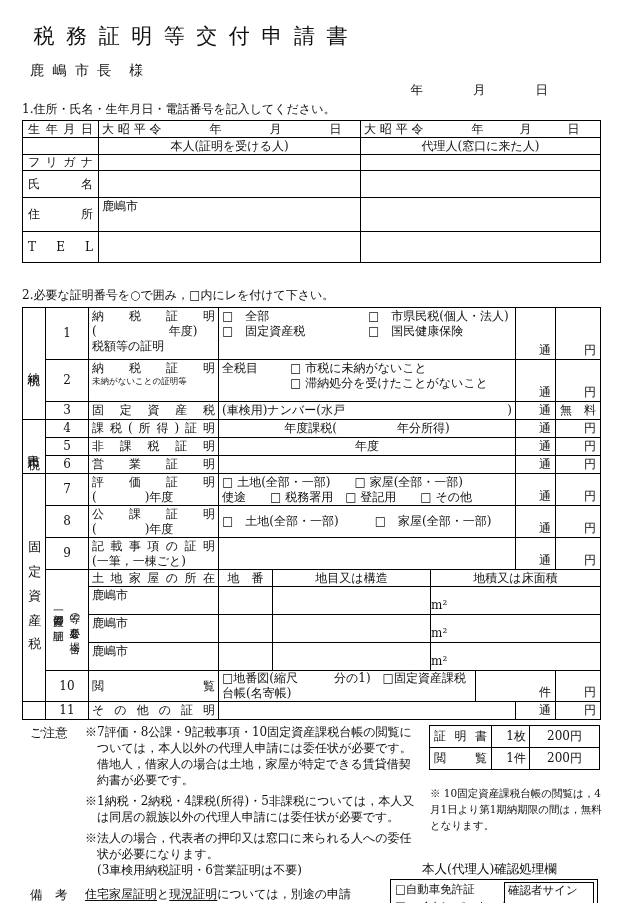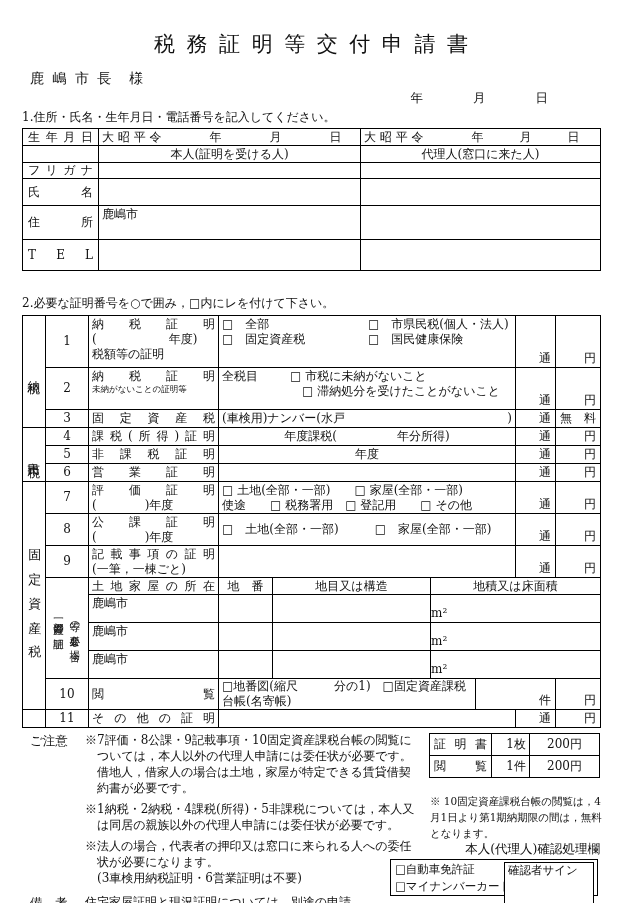--- a/index.html
+++ b/index.html
@@ -2,21 +2,21 @@
 <html><head>
 <meta charset="utf-8">
 <style>
   html,body{margin:0;padding:0;background:#fff;}
   body{width:630px;height:903px;overflow:hidden;color:#111;
        font-family:"DejaVu Serif","Liberation Serif",serif;font-size:12px;}
   .page{box-sizing:border-box;width:630px;height:903px;padding:16px 30px 0 22px;position:relative;}
 
   
   .form-number{font-size:11.5px;margin-left:33px;}
-  .title{font-size:21px;letter-spacing:0.55em;padding-left:0.55em;text-align:center;margin-top:14px;}
+  .title{font-size:21px;letter-spacing:0.55em;padding-left:0.55em;text-align:left;margin-top:6px;}
   .addressee{font-size:14px;margin-top:12px;margin-left:8px;letter-spacing:2px;}
   .dateline{width:578px;text-align:right;padding-right:52px;box-sizing:border-box;font-size:12.5px;margin-top:2px;}
   .seclabel{font-size:12px;margin-top:2px;}
 
   
   table{border-collapse:collapse;table-layout:fixed;}
   td{border:1px solid #000;padding:0 3px;line-height:1.25;overflow:hidden;}
   .jl{text-align:justify;text-align-last:justify;}
 
   
@@ -40,21 +40,21 @@
   .unit,.fee{text-align:right;vertical-align:bottom;padding:0 4px 1px 0;}
   .free{text-align:center;vertical-align:middle;}
   .cdesc{text-align:center;}
   .vt{writing-mode:vertical-rl;margin:0 auto;letter-spacing:2px;font-size:12.5px;}
   .vt-spread{writing-mode:vertical-rl;margin:0 auto;letter-spacing:24px;font-size:13px;padding-top:4px;}
   .vnote{writing-mode:vertical-lr;margin:0 auto;font-size:10.5px;line-height:1.55;letter-spacing:1px;}
   .vnote div{display:block;}
   .optrow{display:flex;}
   .optL{display:inline-block;width:146px;}
   .pre{display:inline-block;width:68px;}
-  .ind2{margin-left:68px;text-align:center;}
+  .ind2{margin-left:68px;}
   .small{font-size:8.5px;letter-spacing:0;}
   .flexbetween{display:flex;justify-content:space-between;}
   .sqm{font-size:10px;text-align:left;vertical-align:bottom;padding:0 2px 1px 0;}
   .ahd{text-align:center;}
   .city{vertical-align:top;padding-top:1px;}
   .smdesc{font-size:10.5px;letter-spacing:0;}
 
   
   .bottom{display:flex;margin-top:5px;}
   .bleft{width:398px;}
@@ -66,21 +66,21 @@
   .note.nm{margin-bottom:0;}
   .ind{padding-left:1em;margin-bottom:2px;}
   .remarks{margin-top:6px;}
   .ul{text-decoration:underline;text-underline-offset:2px;}
   .ftable{width:170px;margin-left:auto;border:1px solid #000;}
   .ftable td{height:21px;font-size:12px;}
   .ftable .fi{padding:0 4px;}
   .ftable .fq{text-align:right;padding-right:3px;border-left:none;}
   .ftable .fp{text-align:center;}
   .fnote{margin-top:16px;padding-left:10px;font-size:10.5px;line-height:1.5;width:178px;}
-  .ctitle{font-size:12.5px;padding-left:2px;text-align:right;}
+  .ctitle{margin-top:28px;font-size:12.5px;padding-left:2px;}
   .cbox{border:1.5px solid #000;position:relative;margin-top:1px;width:208px;box-sizing:border-box;
         padding:1px 4px 1px 4px;font-size:11.5px;margin-left:-30px;}
   .crow{height:16.5px;line-height:16.5px;white-space:nowrap;}
   .signbox{position:absolute;top:2px;right:3px;width:90px;height:69px;border:1px solid #000;
            box-sizing:border-box;font-size:11.5px;padding:0 3px;background:#fff;}
 </style>
 </head>
 <body>
 
 <div class="page">

